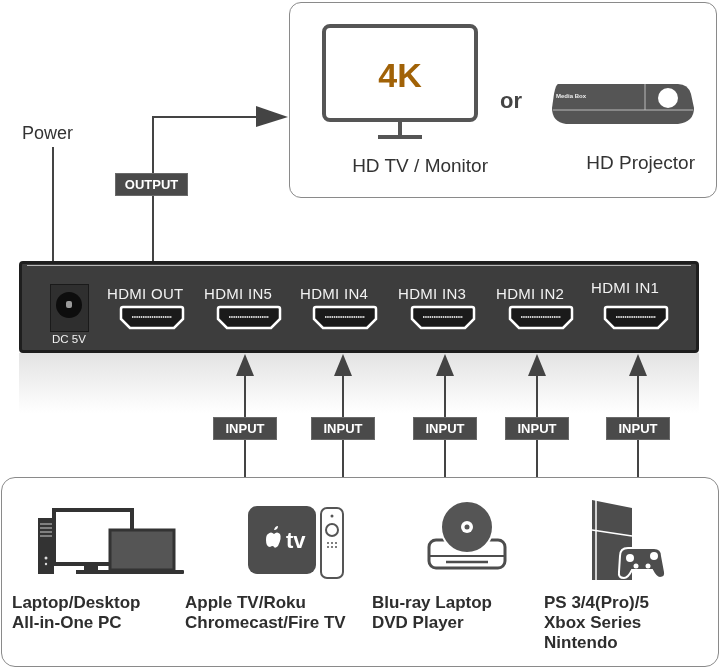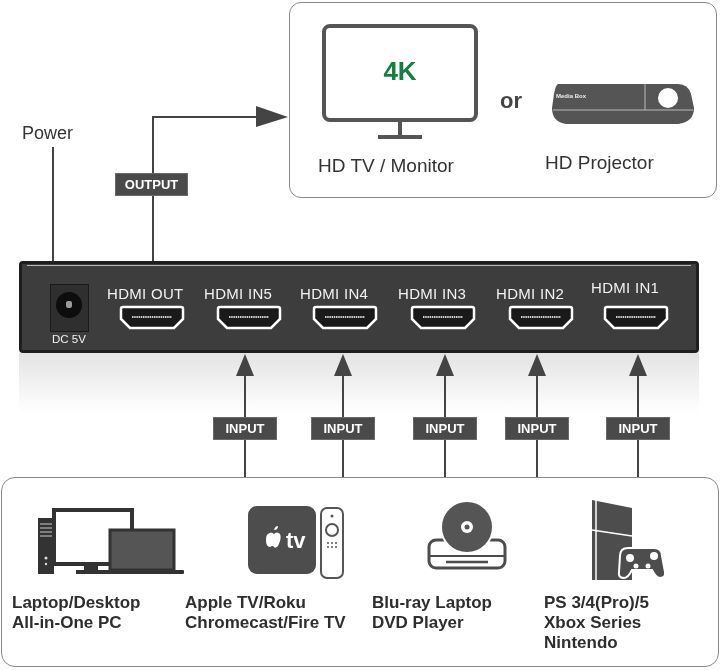--- a/index.html
+++ b/index.html
@@ -2,39 +2,39 @@
 <html><head>
 <meta charset="utf-8">
 <style>
   html, body { margin:0; padding:0; background:#ffffff; }
   body { width:720px; height:670px; position:relative; overflow:hidden; font-family:"Liberation Sans", sans-serif; color:#2b2b2b; }
   .abs { position:absolute; }
   .line { position:absolute; background:#444; }
   .tag { position:absolute; background:#4a4a4a; color:#fff; font-weight:bold; font-size:13px; text-align:center; line-height:22px; border:1px solid #6a6a6a; box-sizing:border-box; }
   .out-box { position:absolute; left:289px; top:2px; width:428px; height:196px; border:1.5px solid #8a8a8a; border-radius:12px; box-sizing:border-box; background:#fff; }
   .in-box { position:absolute; left:1px; top:477px; width:718px; height:190px; border:1.5px solid #8a8a8a; border-radius:14px; box-sizing:border-box; background:#fff; }
-  .label-lg { position:absolute; font-size:19px; color:#333; text-align:left; }
+  .label-lg { position:absolute; font-size:19px; color:#333; text-align:right; }
   .device { position:absolute; left:19px; top:261px; width:680px; height:92px; background:#3d3d3d; border:3px solid #1e1e1e; border-radius:4px; box-sizing:border-box; }
   .device::before { content:""; position:absolute; left:5px; right:5px; top:1px; height:1px; background:#b8b8b8; }
   .port-label { position:absolute; color:#f2f2f2; font-size:15px; text-align:left; width:90px; letter-spacing:0.3px; }
   .reflection { position:absolute; left:19px; top:353px; width:680px; height:60px; background:linear-gradient(#dcdcdc, #ffffff); opacity:0.8; }
   .dev-label { position:absolute; font-size:17px; font-weight:bold; color:#2e2e2e; line-height:20px; width:190px; }
   .dev-label div { white-space:nowrap; }
 </style>
 </head>
 <body>
 
 <div class="out-box"></div>
 
 <svg class="abs" style="left:320px;top:22px" width="160" height="120">
   <rect x="4" y="4" width="152" height="94" rx="6" fill="#fff" stroke="#555" stroke-width="4"></rect>
   <line x1="80" y1="98" x2="80" y2="114" stroke="#555" stroke-width="4"></line>
   <line x1="58" y1="115" x2="102" y2="115" stroke="#555" stroke-width="4"></line>
 </svg>
-<div class="abs" style="left:370px;top:56px;width:60px;text-align:center;font-size:26px;font-weight:bold;color:#15803d;">4K</div>
+<div class="abs" style="left:370px;top:56px;width:60px;text-align:center;font-size:34px;font-weight:bold;color:#a16207;">4K</div>
 <div class="label-lg" style="left:318px;top:155px;width:170px;">HD TV / Monitor</div>
 
 <div class="abs" style="left:500px;top:88px;font-size:22px;font-weight:bold;color:#444;">or</div>
 
 <svg class="abs" style="left:548px;top:82px" width="150" height="48">
   <path d="M10 2 L130 2 Q140 2 143 12 L146 26 Q146 40 130 42 L18 42 Q4 40 4 26 L6 12 Q8 2 10 2 Z" fill="#555"></path>
   <line x1="5" y1="28" x2="145" y2="28" stroke="#bbb" stroke-width="1"></line>
   <line x1="97" y1="2" x2="97" y2="28" stroke="#bbb" stroke-width="1"></line>
   <circle cx="120" cy="16" r="10" fill="#fff"></circle>
 </svg>

